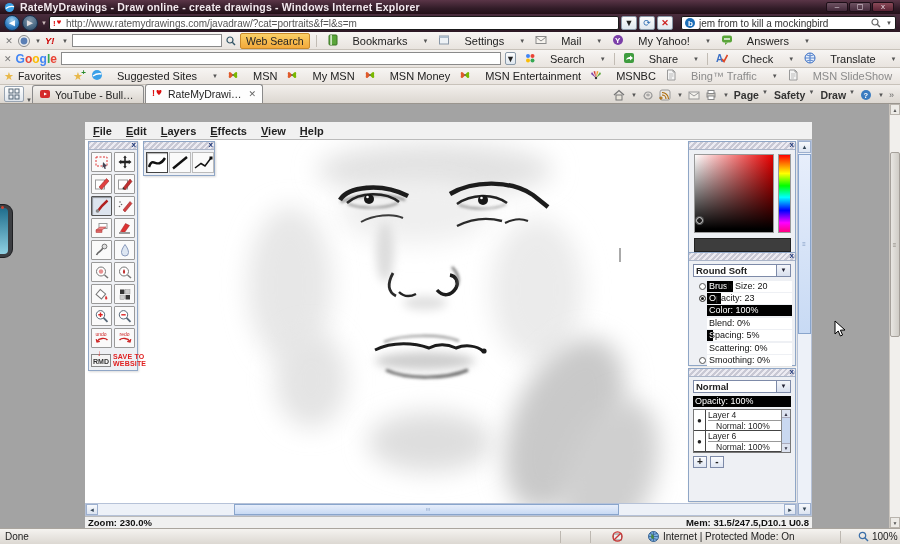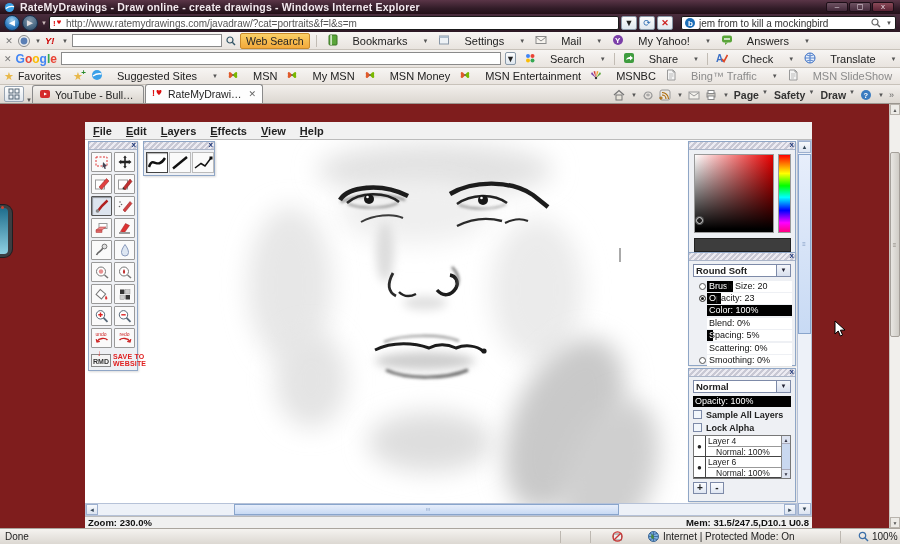--- a/index.html
+++ b/index.html
@@ -65,21 +65,21 @@
     border:1px solid #98a4b2; border-radius:2px; display:flex; align-items:center; justify-content:center; }
   .tab { height:18px; display:flex; align-items:center; gap:4px; padding:0 6px;
     border:1px solid #8a8a8a; border-bottom:none; border-radius:3px 3px 0 0;
     background:linear-gradient(#f4f2ef,#d9d4cd); max-width:118px; overflow:hidden; margin-right:1px; }
   .tab.active { background:#fdfdfd; height:19px; }
   .tab .lbl { white-space:nowrap; overflow:hidden; text-overflow:ellipsis; font-size:10.5px; }
   .tab .x { color:#666; font-size:9px; margin-left:2px; }
   #cmdbar { margin-left:auto; display:flex; align-items:center; gap:5px; padding-right:4px; padding-bottom:2px; }
   .cmd-lbl { font-size:10.5px; color:#333; white-space:nowrap;font-weight:bold; }
   
-  #page { position:absolute; left:0; top:104px; width:900px; height:424px; background:#7f1d1d; overflow:hidden; }
+  #page { position:absolute; left:0; top:104px; width:900px; height:424px; background:#a3a3a3; overflow:hidden; }
   
   #menubar { position:absolute; left:85px; top:18px; width:727px; height:18px;
     background:#f1f1f1; border-bottom:1px solid #bbb; display:flex; align-items:center; gap:14px; padding-left:8px; }
   .menu-item { display:inline-block; font-weight:bold; font-size:11px; color:#222; }
   .menu-item::first-letter { text-decoration:underline; }
   #canvas { position:absolute; left:85px; top:36px; width:712px; height:363px; background:#fff; }
   
   .palette { position:absolute; background:#eef0f4; border:1px solid #8fa6c6; box-shadow:1px 1px 2px rgba(0,0,0,.15); }
   .pal-title { height:8px; background:repeating-linear-gradient(135deg,#c8c8d4 0 2px,#ecebf2 2px 4px);
     position:relative; border-bottom:1px solid #aab4c8; }
@@ -884,30 +884,20 @@
       </div>
       <div style="padding:0 4px 1px 4px">
         <div class="srow" style="height:12px">
           <div class="slider">
             <div class="fill" id="lop-fill" style="width: 100%;"></div>
             <div class="lb" id="lop-lb">Opacity: 100%</div>
               <div class="lw" id="lop-lw" style="clip-path: inset(0px 0% 0px 0px);">Opacity: 100%</div>
           </div>
         </div>
       </div>
-      <div id="layer-checks">
-          <div class="chkrow">
-            <span class="chk"></span>
-            <span class="chklbl">Sample All Layers</span>
-          </div>
-          <div class="chkrow">
-            <span class="chk"></span>
-            <span class="chklbl">Lock Alpha</span>
-          </div>
-        </div>
       <div id="layer-list">
         <div id="layer-rows">
             <div class="lrow">
               <div class="eye">●</div>
               <div class="meta">
                 <div class="nm">Layer 4</div>
                 <div class="inf">Normal: 100%</div>
               </div>
             </div>
             <div class="lrow">

